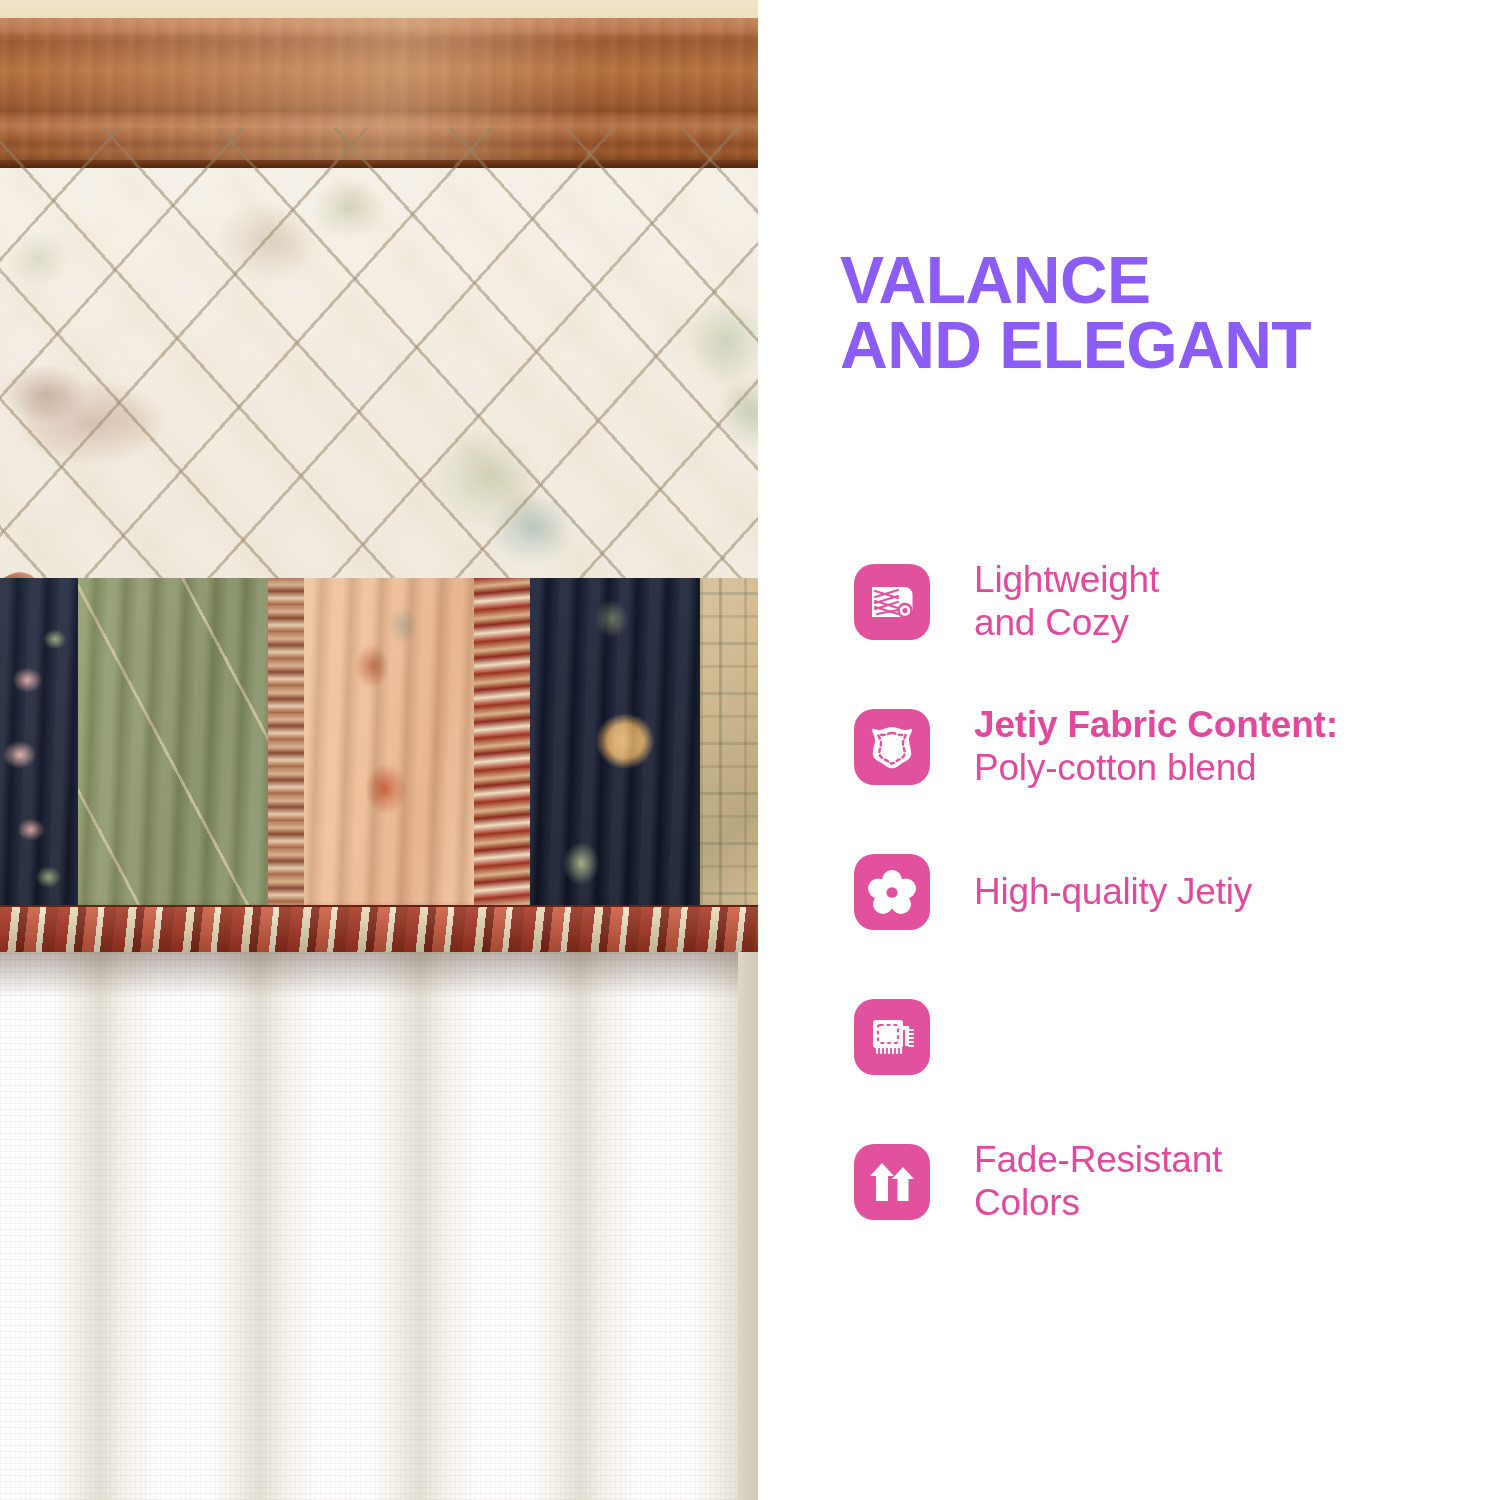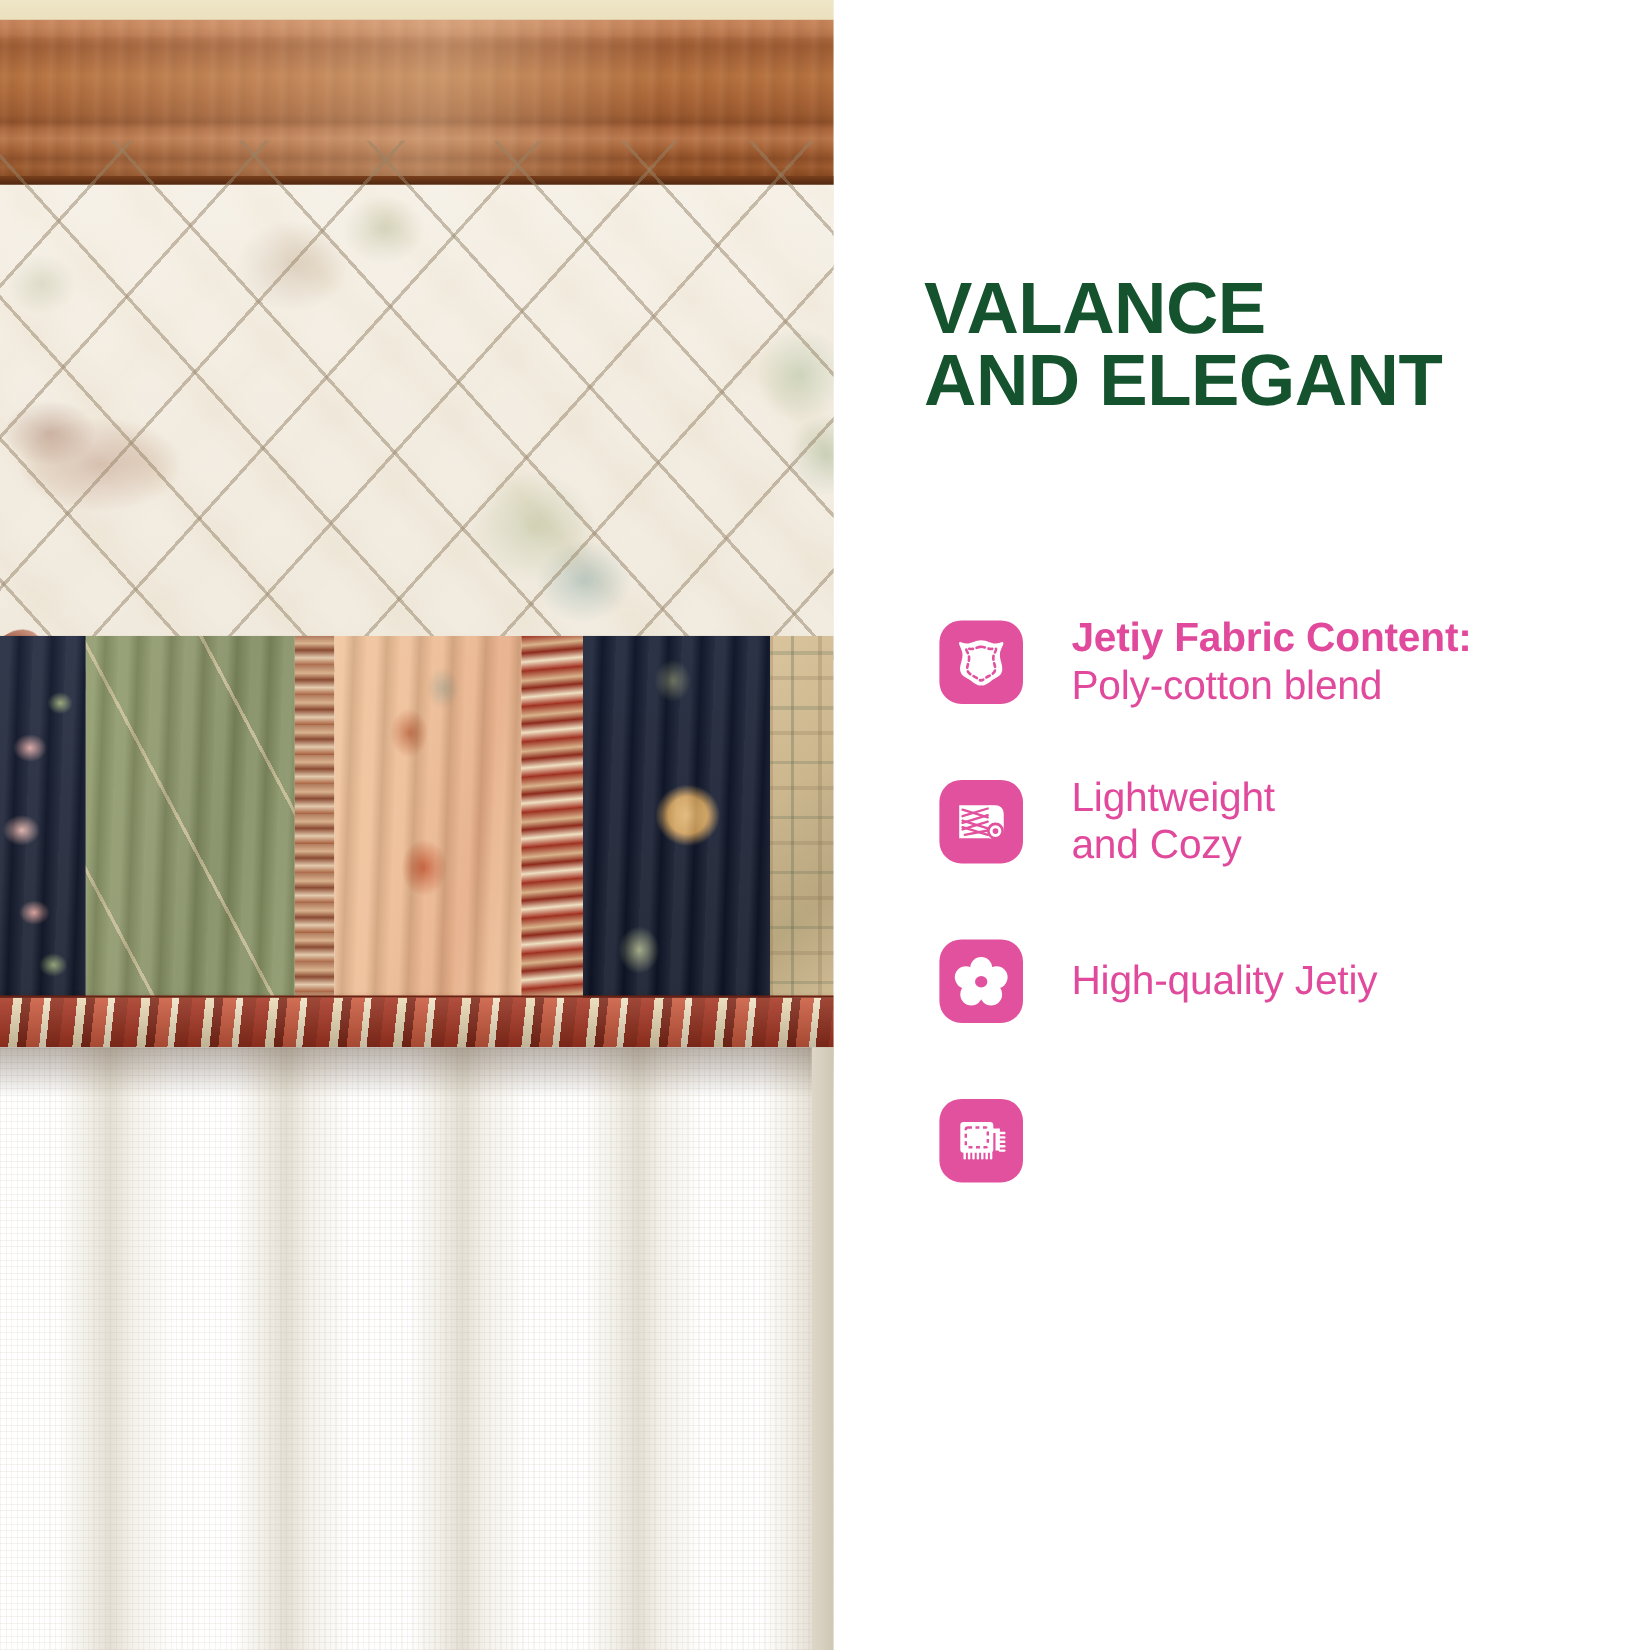--- a/index.html
+++ b/index.html
@@ -267,21 +267,21 @@
     background:#ffffff;
   }
 
   .headline {
     position:absolute; left:82px; top:248px;
     width:620px;
     font-size:66px;
     font-weight:700;
     line-height:0.99;
     letter-spacing:-0.5px;
-    color:#14532d;
+    color:#8b5cf6;
   }
   .headline .hl-line { display:block; white-space:nowrap; }
 
   .features {
     position:absolute; left:96px; top:558px;
     width:640px;
   }
   .feature {
     display:flex;
     align-items:center;
@@ -367,41 +367,20 @@
   </div>
 
   <div class="panel">
 
     <div class="headline">
       <span class="hl-line">VALANCE</span>
       <span class="hl-line">AND ELEGANT</span>
     </div>
 
     <div class="features">
-
-      <div class="feature">
-        <div class="ficon">
-          <svg width="50" height="50" viewBox="0 0 50 50">
-            <path d="M25 5 C30 5 34 8 38 8 C42 8 44 6 45 7 C46 9 42 13 42 18
-                     C42 24 45 28 44 33 C43 38 38 39 34 42 C30 45 27 47 25 46
-                     C23 47 20 45 16 42 C12 39 7 38 6 33 C5 28 8 24 8 18
-                     C8 13 4 9 5 7 C6 6 8 8 12 8 C16 8 20 5 25 5 Z" fill="#ffffff"></path>
-            <path d="M25 11 C28 11 31 13 34 13 C36 13 38 12 38.5 13
-                     C39 14.5 36 17 36 21 C36 26 38.5 29 37.5 32.5
-                     C36.5 36 32.5 37 29.5 39 C27 41 25.5 42 25 41.5
-                     C24.5 42 23 41 20.5 39 C17.5 37 13.5 36 12.5 32.5
-                     C11.5 29 14 26 14 21 C14 17 11 14.5 11.5 13
-                     C12 12 14 13 16 13 C19 13 22 11 25 11 Z" fill="none" stroke="#e2519e" stroke-width="2.4" stroke-linecap="round" stroke-dasharray="3.4 3.4"></path>
-          </svg>
-        </div>
-        <div class="ftext">
-          <span class="fstrong">Jetiy Fabric Content:</span>
-          <span class="fline">Poly-cotton blend</span>
-        </div>
-      </div>
 
       <div class="feature">
         <div class="ficon">
           <svg width="50" height="50" viewBox="0 0 50 50">
             <path d="M5 10 L34 10 L34 40 L5 40 Z" fill="#ffffff"></path>
             <g stroke="#e2519e" stroke-width="2.1" stroke-linecap="round">
               <line x1="8" y1="14" x2="31" y2="21"></line>
               <line x1="8" y1="20" x2="31" y2="13"></line>
               <line x1="8" y1="26" x2="31" y2="19"></line>
               <line x1="8" y1="24" x2="31" y2="31"></line>
@@ -411,20 +390,41 @@
             </g>
             <path d="M32 10 L38 10 A7.5 7.5 0 0 1 45.5 17.5 L45.5 32.5
                      A7.5 7.5 0 0 1 38 40 L32 40 Z" fill="#ffffff"></path>
             <circle cx="38" cy="33.5" r="6.5" fill="#ffffff" stroke="#e2519e" stroke-width="2.4"></circle>
             <circle cx="38" cy="33.5" r="2.6" fill="#e2519e"></circle>
           </svg>
         </div>
         <div class="ftext">
           <span class="fline">Lightweight</span>
           <span class="fline">and Cozy</span>
+        </div>
+      </div>
+
+      <div class="feature">
+        <div class="ficon">
+          <svg width="50" height="50" viewBox="0 0 50 50">
+            <path d="M25 5 C30 5 34 8 38 8 C42 8 44 6 45 7 C46 9 42 13 42 18
+                     C42 24 45 28 44 33 C43 38 38 39 34 42 C30 45 27 47 25 46
+                     C23 47 20 45 16 42 C12 39 7 38 6 33 C5 28 8 24 8 18
+                     C8 13 4 9 5 7 C6 6 8 8 12 8 C16 8 20 5 25 5 Z" fill="#ffffff"></path>
+            <path d="M25 11 C28 11 31 13 34 13 C36 13 38 12 38.5 13
+                     C39 14.5 36 17 36 21 C36 26 38.5 29 37.5 32.5
+                     C36.5 36 32.5 37 29.5 39 C27 41 25.5 42 25 41.5
+                     C24.5 42 23 41 20.5 39 C17.5 37 13.5 36 12.5 32.5
+                     C11.5 29 14 26 14 21 C14 17 11 14.5 11.5 13
+                     C12 12 14 13 16 13 C19 13 22 11 25 11 Z" fill="none" stroke="#e2519e" stroke-width="2.4" stroke-linecap="round" stroke-dasharray="3.4 3.4"></path>
+          </svg>
+        </div>
+        <div class="ftext">
+          <span class="fstrong">Jetiy Fabric Content:</span>
+          <span class="fline">Poly-cotton blend</span>
         </div>
       </div>
 
       <div class="feature">
         <div class="ficon">
           <svg width="50" height="50" viewBox="0 0 50 50">
             <g fill="#ffffff">
               <circle cx="25" cy="13" r="10"></circle>
               <circle cx="11" cy="21.5" r="10"></circle>
               <circle cx="39" cy="21.5" r="10"></circle>
@@ -459,16 +459,28 @@
               <line x1="18" y1="36" x2="18" y2="41"></line>
               <line x1="22" y1="36" x2="22" y2="41"></line>
               <line x1="26" y1="36" x2="26" y2="41"></line>
               <line x1="30" y1="36" x2="30" y2="41"></line>
               <line x1="34" y1="36" x2="34" y2="41"></line>
             </g>
           </svg>
         </div>
       </div>
 
+      <div class="feature">
+        <div class="ficon">
+          <svg width="50" height="50" viewBox="0 0 50 50">
+            <path d="M15 6 L27 19 L21 19 L21 44 L9 44 L9 19 L3 19 Z" fill="#ffffff"></path>
+            <path d="M36 10 L47 22 L41.5 22 L41.5 44 L30.5 44 L30.5 22 L25 22 Z" fill="#ffffff"></path>
+          </svg>
+        </div>
+        <div class="ftext">
+          <span class="fline">Fade-Resistant</span>
+          <span class="fline">Colors</span>
+        </div>
+      </div>
 
     </div>
   </div>
 </div>
 
 </body></html>

